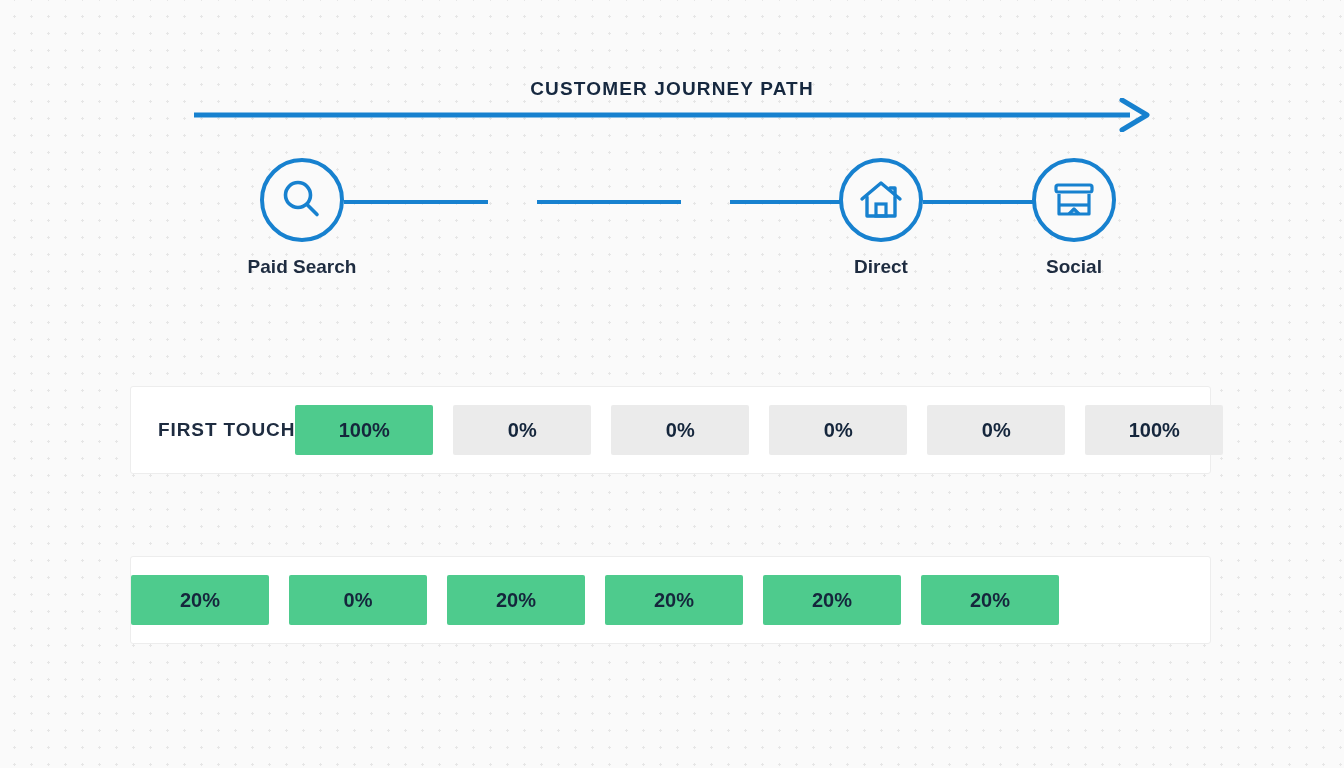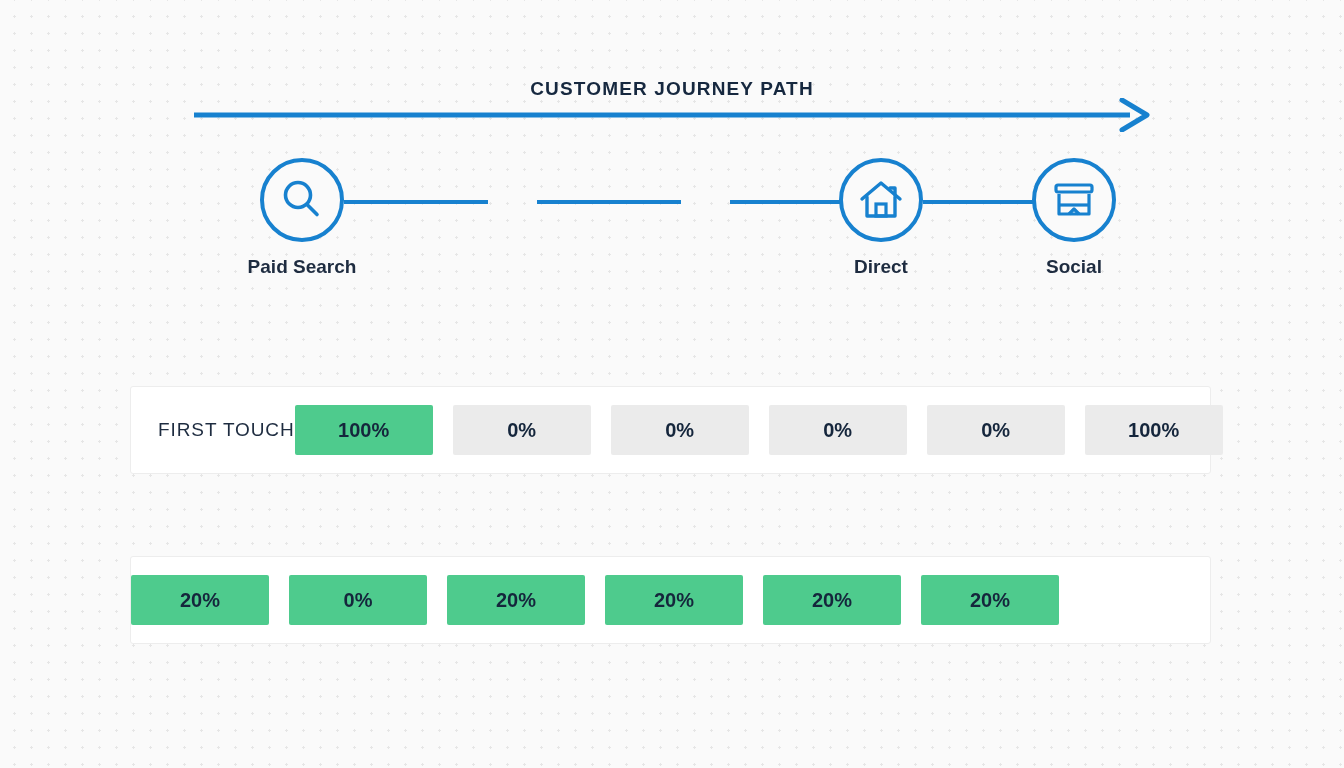--- a/index.html
+++ b/index.html
@@ -104,21 +104,21 @@
     align-items: center;
   }
 
   #panel-first-touch { top: 386px; }
   #panel-last-touch  { top: 556px; }
 
   .panel-label {
     width: 196px;
     padding-left: 27px;
     font-size: 19px;
-    font-weight: normal;
+    font-weight: bold;
     letter-spacing: 0.9px;
     color: #1e2c40;
     white-space: nowrap;
   }
 
   #panel-last-touch .panel-label { padding-left: 35px; }
 
   .cells {
     display: flex;
     gap: 20px;

